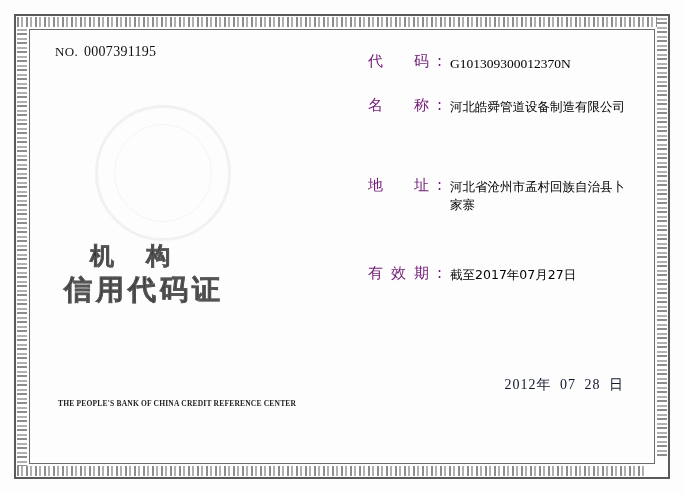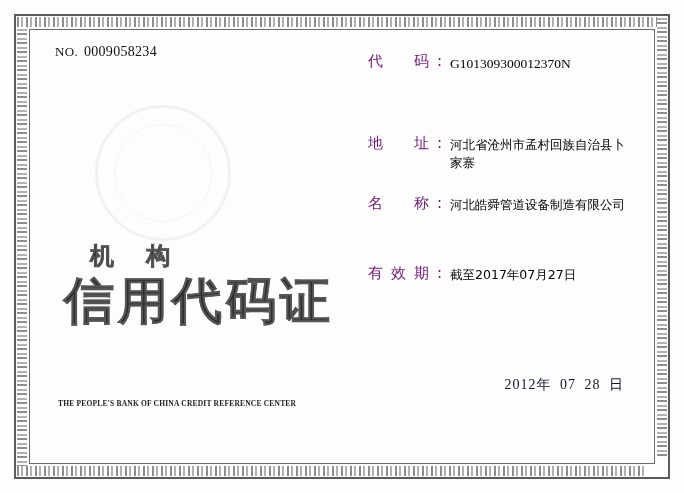--- a/index.html
+++ b/index.html
@@ -151,21 +151,21 @@
     white-space: nowrap;
     -webkit-text-stroke: 0.6px #555;
   }
   .title-line-1 {
     font-size: 24px;
     letter-spacing: 12px;
     padding-left: 26px;
     margin-top: 12px;
   }
   .title-line-2 {
-    font-size: 50px;
+    font-size: 28px;
     letter-spacing: 4px;
     margin-top: 8px;
   }
 
   
   .fields {
     position: absolute;
     left: 368px;
     top: 52px;
     width: 262px;
@@ -253,43 +253,43 @@
 
 <div class="certificate">
 
   <div class="border-outer"></div>
   <div class="border-pattern"></div>
   <div class="border-inner"></div>
 
   <div class="watermark"></div>
 
   <div class="doc-number">
-    <span class="no-label">NO.</span><span class="no-value">0009058234</span>
+    <span class="no-label">NO.</span><span class="no-value">0007391195</span>
   </div>
 
   <div class="title-block">
     <div class="title-line title-line-1">机 构</div>
     <div class="title-line title-line-2">信用代码证</div>
   </div>
 
   <div class="fields">
 
     <div class="field-row field-row-code">
       <div class="field-label">代　码:</div>
       <div class="field-value">G101309300012370N</div>
     </div>
 
+    <div class="field-row field-row-name">
+      <div class="field-label">名　称:</div>
+      <div class="field-value cjk">河北皓舜管道设备制造有限公司</div>
+    </div>
+
     <div class="field-row field-row-address">
       <div class="field-label">地　址:</div>
       <div class="field-value cjk">河北省沧州市孟村回族自治县卜家寨</div>
-    </div>
-
-    <div class="field-row field-row-name">
-      <div class="field-label">名　称:</div>
-      <div class="field-value cjk">河北皓舜管道设备制造有限公司</div>
     </div>
 
     <div class="field-row field-row-validity">
       <div class="field-label">有效期:</div>
       <div class="field-value cjk">截至2017年07月27日</div>
     </div>
 
   </div>
 
   <div class="date-line">

